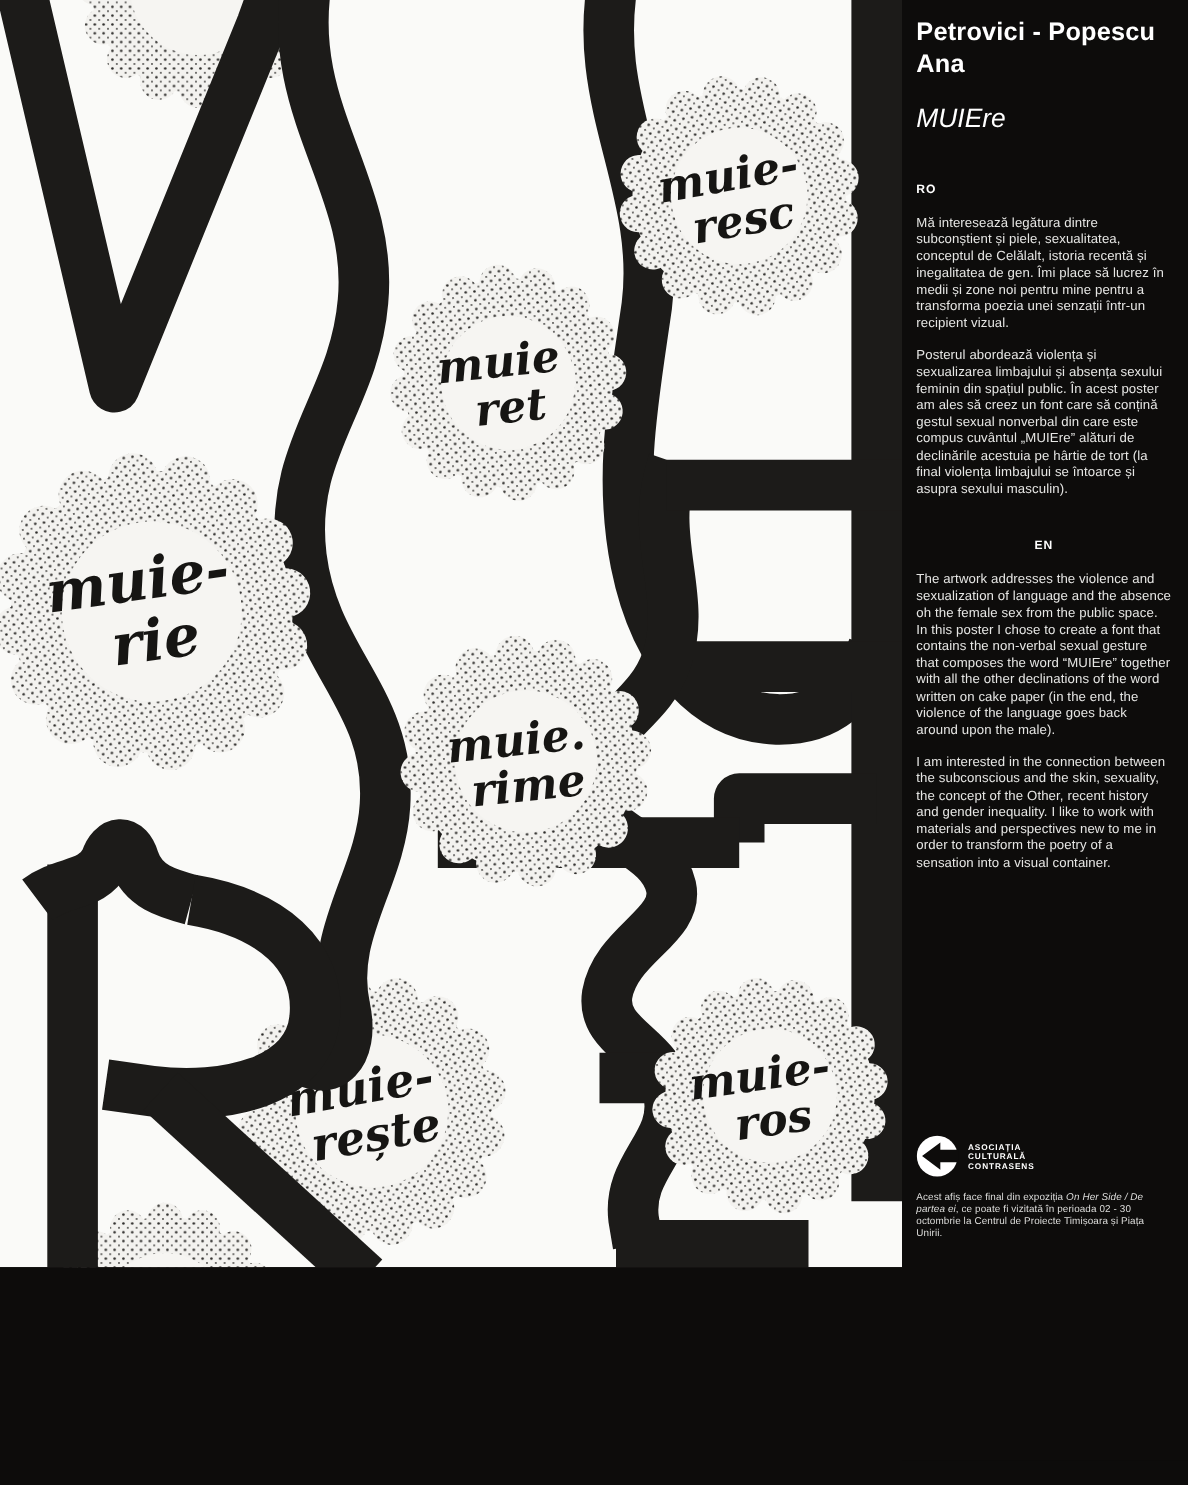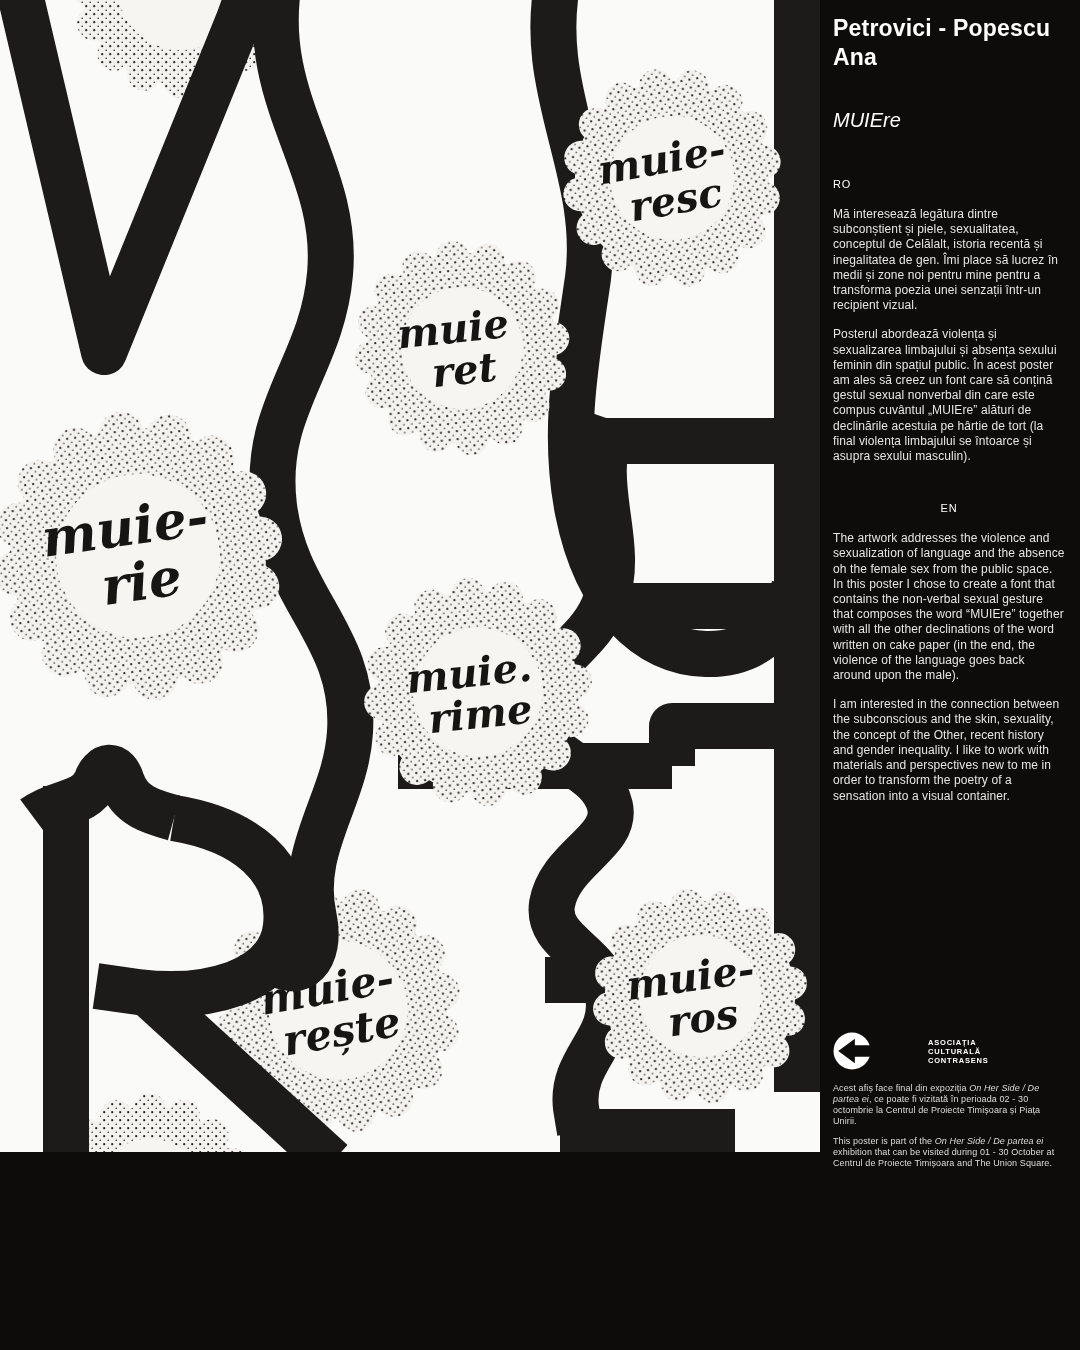--- a/index.html
+++ b/index.html
@@ -6,30 +6,30 @@
   #stage{position:relative;width:1080px;height:1350px;background:#0d0c0b;overflow:hidden;
          font-family:"Liberation Sans",sans-serif;}
   
   #poster{position:absolute;left:0;top:0;width:820px;height:1152px;background:#fafaf8;overflow:hidden;}
   #poster svg{position:absolute;left:0;top:0;}
   .doily-word{font-family:"DejaVu Serif",serif;font-style:italic;font-weight:bold;fill:#161513;}
   
   #sidebar{position:absolute;left:820px;top:0;width:260px;height:1328px;background:#0d0c0b;color:#ededec;}
   .side-inner{position:absolute;left:13px;right:15px;top:0;}
   .artist{margin-top:14px;font-size:23px;line-height:29px;font-weight:bold;color:#ffffff;letter-spacing:.2px;}
-  .work-title{margin-top:36px;font-size:20px;line-height:24px;font-style:italic;color:#ffffff;}
-  .lang-label{margin-top:46px;font-size:11px;font-weight:normal;letter-spacing:.8px;color:#ffffff;}
+  .work-title{margin-top:24px;font-size:24px;line-height:24px;font-style:italic;color:#ffffff;}
+  .lang-label{margin-top:46px;font-size:11px;font-weight:bold;letter-spacing:.8px;color:#ffffff;}
   .lang-label.en{margin-top:38px;text-align:center;}
   .para{margin-top:17px;font-size:12px;line-height:15.2px;color:#e6e6e4;letter-spacing:.1px;}
   .para + .para{margin-top:14px;}
   
   .side-footer{position:absolute;left:13px;right:15px;top:1032px;}
   .logo-row{display:flex;align-items:center;gap:9px;}
   .logo-badge{width:38px;height:38px;flex:0 0 auto;}
-  .logo-org{font-size:7.5px;line-height:9px;font-weight:bold;letter-spacing:.8px;color:#ffffff;margin-left:48px;}
+  .logo-org{font-size:7.5px;line-height:9px;font-weight:bold;letter-spacing:.8px;color:#ffffff;}
   .fine{margin-top:13px;font-size:9px;line-height:11px;color:#dddddb;letter-spacing:.1px;}
   .fine + .fine{margin-top:9px;}
   .fine i{font-style:italic;}
   
   #bottom-band{position:absolute;left:0;top:1152px;width:820px;height:198px;background:#0d0c0b;}
 </style>
 </head>
 <body>
 
 <div id="stage">
@@ -278,17 +278,16 @@
           <circle cx="20" cy="20" r="19.5" fill="#ffffff"></circle>
           <path d="M 5.5 20 L 23 7 L 23 14 L 40 14 L 40 26 L 23 26 L 23 33 Z" fill="#0d0c0b"></path>
         </svg>
         <div class="logo-org">
           <div>ASOCIAȚIA</div>
           <div>CULTURALĂ</div>
           <div>CONTRASENS</div>
         </div>
       </div>
       <div class="fine"><span>Acest afiș face final din expoziția </span><i>On Her Side / De partea ei</i><span>, ce poate fi vizitată în perioada 02 - 30 octombrie la Centrul de Proiecte Timișoara și Piața Unirii.</span></div>
-      <div class="fine"><span>This poster is part of the </span><i>On Her Side / De partea ei</i><span> exhibition that can be visited during 01 - 30 October at Centrul de Proiecte Timișoara and The Union Square.</span></div>
     </div>
   </div>
 
 </div>
 
 </body></html>

